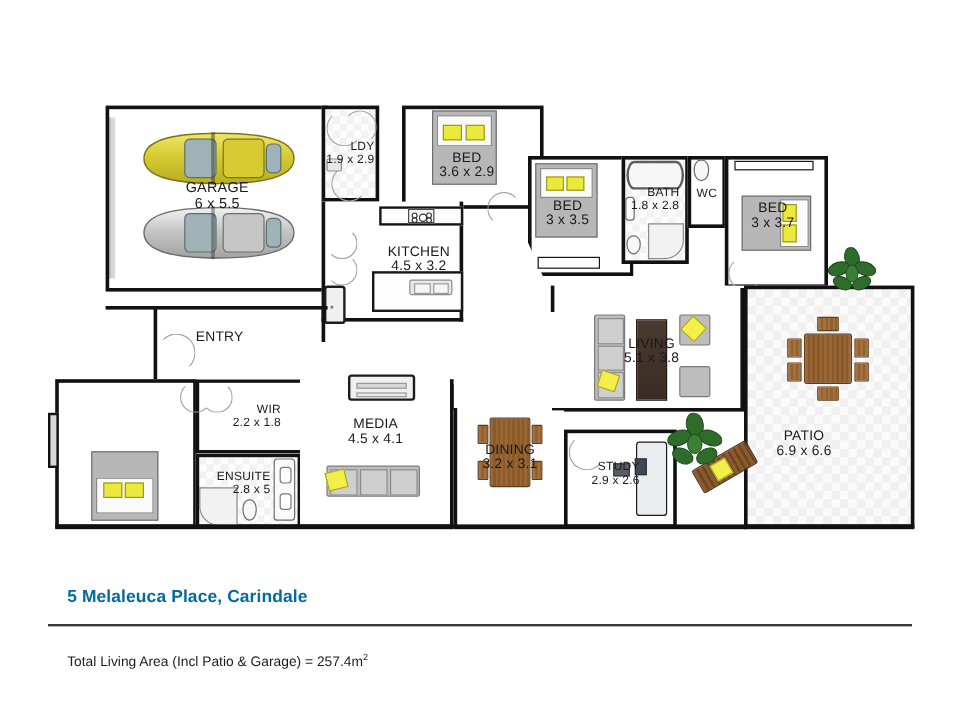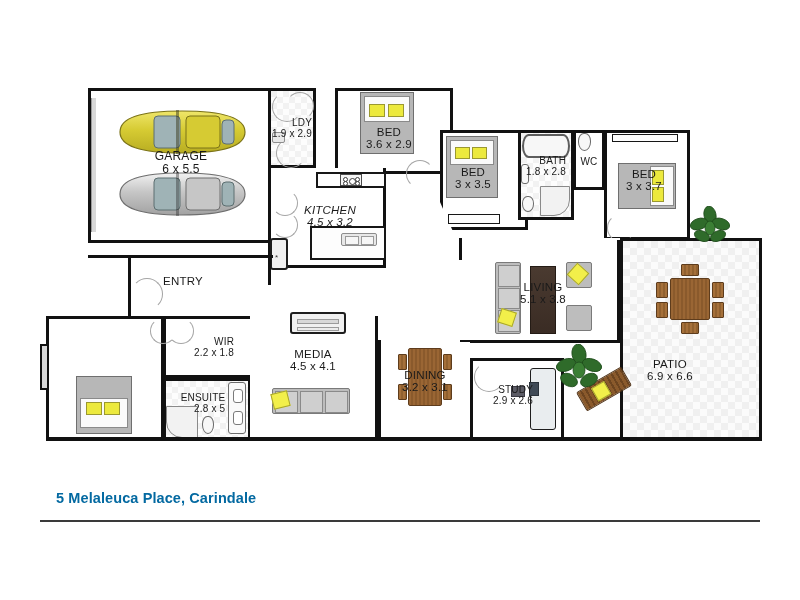--- a/index.html
+++ b/index.html
@@ -286,21 +286,21 @@
       <span class="burner" style="left:2px; top:6px; width:5px; height:5px;"></span>
       <span class="burner" style="left:14px; top:6px; width:5px; height:5px;"></span>
       <span class="burner" style="left:8px; top:3px; width:7px; height:7px;"></span>
     </div>
 
     <div class="counter" style="left:310px; top:226px; width:76px; height:34px;"></div>
     <div class="sink" style="left:341px; top:233px; width:36px; height:13px;">
       <span style="position:absolute; left:3px; top:2px; width:14px; height:9px; border:1px solid #9a9a9a; background:#f6f6f6;"></span>
       <span style="position:absolute; left:19px; top:2px; width:13px; height:9px; border:1px solid #9a9a9a; background:#f6f6f6;"></span>
     </div>
-    <div class="label" style="left:330px; top:204px;font-style:italic;">
+    <div class="label" style="left:349px; top:204px;">
       <span class="nm">KITCHEN</span>
       <span class="dm">4.5 x 3.2</span>
     </div>
 
     <div class="door-arc" style="left:272px; top:190px; width:26px; height:26px; border-color:#a5a5a5; border-top-color:transparent; border-left-color:transparent;"></div>
     <div class="door-arc" style="left:272px; top:212px; width:26px; height:26px; border-color:#a5a5a5; border-top-color:transparent; border-left-color:transparent;"></div>
 
     <div class="tvunit" style="left:270px; top:238px; width:18px; height:32px; border-width:2px;">
       <span style="position:absolute; left:3px; top:13px; font-size:8px; color:#333;">*</span>
     </div>
@@ -486,15 +486,16 @@
     <div class="wall" style="left:378px; top:437px; width:244px; height:4px;"></div>
     <div class="wall" style="left:620px; top:437px; width:142px; height:4px;"></div>
     <div class="wall" style="left:378px; top:340px; width:3px; height:100px;"></div>
     <div class="wall" style="left:459px; top:238px; width:3px; height:22px;"></div>
 
   </div>
 
   <div id="footer">
     <div id="title">5 Melaleuca Place, Carindale</div>
     <div id="rule"></div>
+    <div id="area"><span>Total Living Area (Incl Patio &amp; Garage) = 257.4m</span><sup>2</sup></div>
   </div>
 
 </div>
 
 </body></html>

